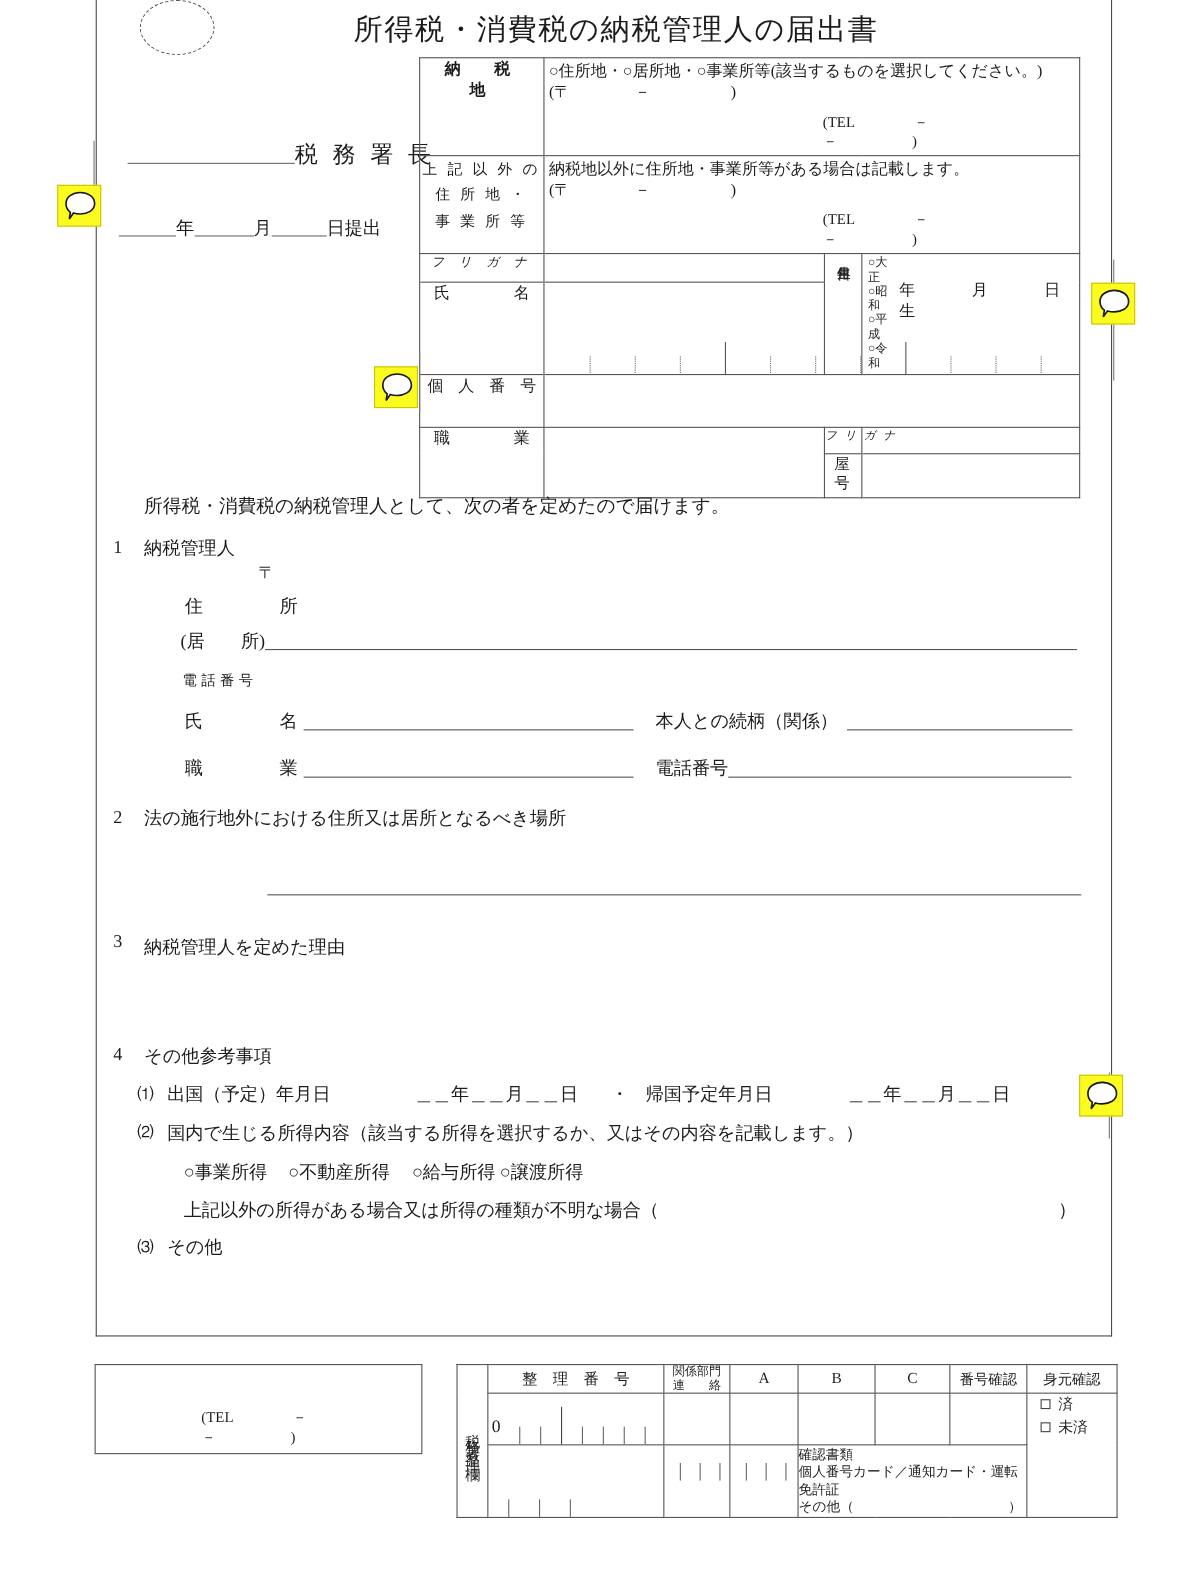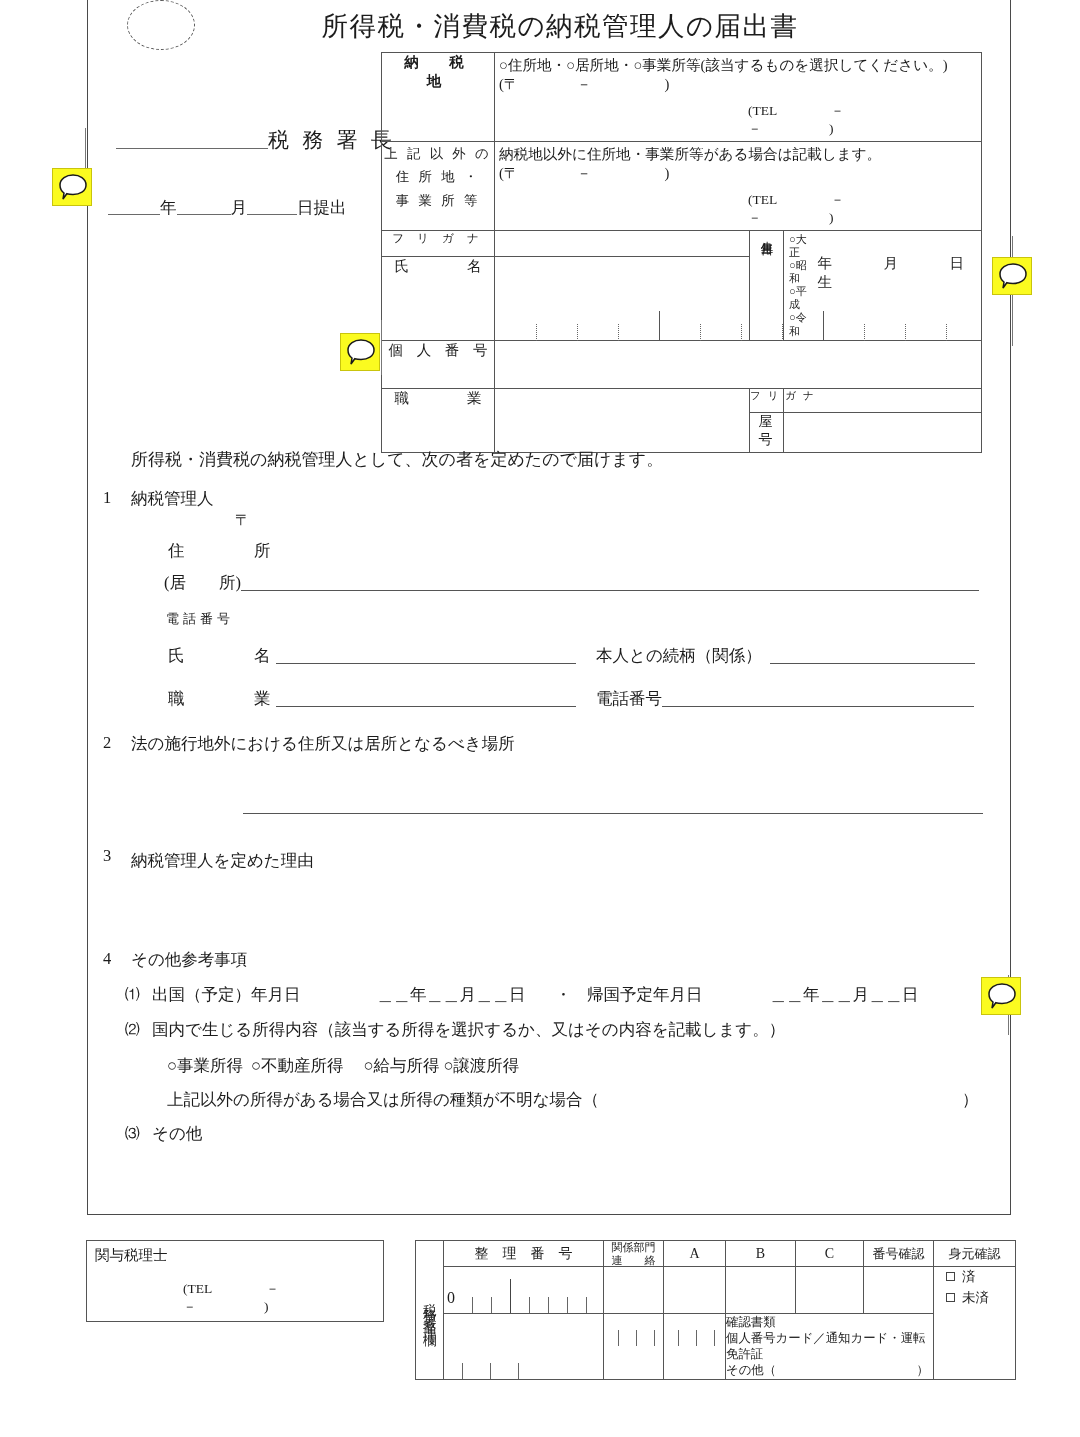--- a/index.html
+++ b/index.html
@@ -64,21 +64,21 @@
   .spread-s{ letter-spacing:3px; }
   .dotbot{ border-bottom:1.3px dotted #777 !important; }
 
   .nz-top{ font-size:14.6px; padding:3px 0 0 4px; line-height:1.32; }
   .nz-tel{ text-align:right; padding-right:18px; font-size:13.5px;
            font-family:"Liberation Serif",serif; }
   .tel-inner{ display:inline-block; width:215px; text-align:left; }
 
   
   .furi{ font-size:11.5px; letter-spacing:5px; text-align:center;
-         font-family:"Liberation Sans","DejaVu Sans",sans-serif; }
+         font-family:"Liberation Sans","DejaVu Sans",sans-serif;font-style:italic; }
 
   
   .vlabel{
     writing-mode:vertical-rl; text-orientation:upright;
     font-size:12.5px; letter-spacing:1px; line-height:1.05;
     margin:0 auto; display:block; text-align:center;
   }
   .era-list{ font-size:11px; line-height:1.19; padding:2px 0 2px 5px; }
   .ymd{ font-size:14.5px; padding-top:23px; letter-spacing:2px; }
 
@@ -289,33 +289,32 @@
 <div class="num" style="left:152px; top:984px; white-space:nowrap;">出国（予定）年月日</div>
 <div class="num" style="left:377px; top:984px; white-space:nowrap;">＿＿年＿＿月＿＿日</div>
 <div class="num" style="left:555px; top:984px;">・</div>
 <div class="num" style="left:587px; top:984px; white-space:nowrap;">帰国予定年月日</div>
 <div class="num" style="left:770px; top:984px; white-space:nowrap;">＿＿年＿＿月＿＿日</div>
 
 <div class="num" style="left:125px; top:1020px; font-size:14.5px;">⑵</div>
 <div class="num" style="left:152px; top:1019px; white-space:nowrap;">国内で生じる所得内容（該当する所得を選択するか、又はその内容を記載します。）</div>
 
 <div class="num" style="left:167px; top:1055px; white-space:nowrap;">
-  <span style="margin-right:8px;">○事業所得</span><span style="margin-right:20px;">○不動産所得</span><span style="margin-right:4px;">○給与所得</span><span>○譲渡所得</span>
+  <span style="margin-right:19px;">○事業所得</span><span style="margin-right:20px;">○不動産所得</span><span style="margin-right:4px;">○給与所得</span><span>○譲渡所得</span>
 </div>
 
 <div class="num" style="left:167px; top:1089px; white-space:nowrap;">上記以外の所得がある場合又は所得の種類が不明な場合（</div>
 <div class="num" style="left:962px; top:1089px;">）</div>
 <div style="position:absolute; left:620px; top:1080px; width:340px; height:24px;"></div>
 
 <div class="num" style="left:125px; top:1124px; font-size:14.5px;">⑶</div>
 <div class="num" style="left:152px; top:1123px;">その他</div>
 <div style="position:absolute; left:152px; top:1150px; width:820px; height:55px;"></div>
 
 <div id="zeirishi">
-  <div class="hd">関与税理士</div>
   <div class="tel">(TEL　　　　－　　　　－　　　　　)</div>
 </div>
 
 <table id="btable">
   <colgroup>
     <col style="width:28px">
       <col style="width:160px">
       <col style="width:60px">
     <col style="width:62px">
       <col style="width:70px">

